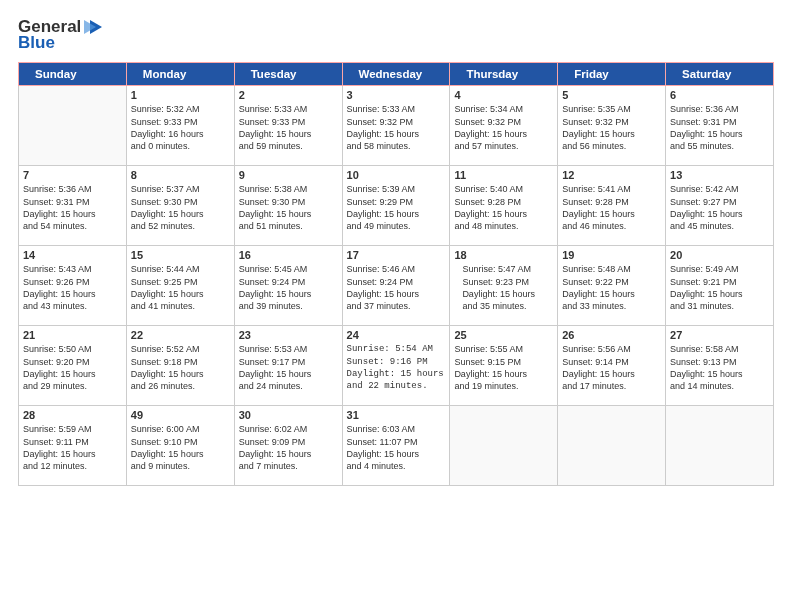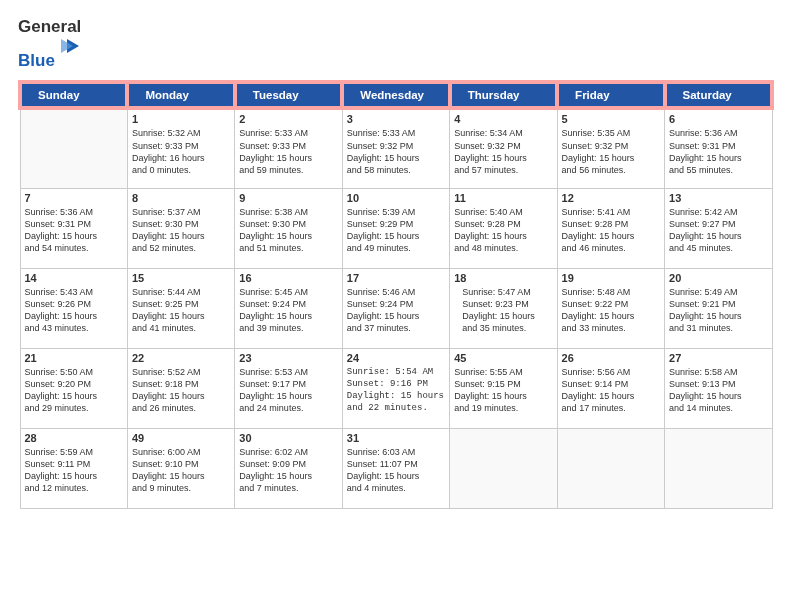--- a/index.html
+++ b/index.html
@@ -37,21 +37,21 @@
       width: 100%;
       border-collapse: collapse;
       table-layout: fixed;
     }
     .calendar th {
       background: #2255a4;
       color: #fff;
       font-size: 11.5px;
       font-weight: bold;
       padding: 5px 16px;
-      border: 4px solid #fca5a5;
+      border: 1px solid #fca5a5;
       text-align: left;
     }
     .calendar td {
       border: 1px solid #ccc;
       vertical-align: top;
       padding: 3px 4px;
       font-size: 9.5px;
       color: #333;
       height: 80px;
     }
@@ -79,21 +79,21 @@
       line-height: 1.1;
     }
   </style>
 </head>
 <body>
 
 <div class="page">
   <div class="header">
     <div class="logo-wrap">
       <div class="logo-text-wrap">
-        <div style="display:flex;align-items:flex-end;flex-direction:column;">
+        <div style="display:flex;align-items:flex-start;">
           <span style="font-size:17px;font-weight:bold;color:#333;">General</span>
           <svg width="22" height="18" viewBox="0 0 22 18" style="margin-left:1px;">
             <polygon points="8,2 20,9 8,16" fill="#1a5fb4"></polygon>
             <polygon points="2,2 14,9 2,16" fill="#5599dd" opacity="0.7"></polygon>
           </svg>
         </div>
         <span style="font-size:17px;font-weight:bold;color:#1a5fb4;margin-top:-3px;">Blue</span>
       </div>
     </div>
     <div class="title-block">
@@ -285,21 +285,21 @@
 and 24 minutes.</div>
           </td>
           <td>
             <div class="day-num">24</div>
             <div class="day-info" style="white-space: pre-line; font-family: Liberation Mono, monospace;">Sunrise: 5:54 AM
 Sunset: 9:16 PM
 Daylight: 15 hours
 and 22 minutes.</div>
           </td>
           <td>
-            <div class="day-num">45</div>
+            <div class="day-num">25</div>
             <div class="day-info" style="white-space: pre-line;">Sunrise: 5:55 AM
 Sunset: 9:15 PM
 Daylight: 15 hours
 and 19 minutes.</div>
           </td>
           <td>
             <div class="day-num">26</div>
             <div class="day-info" style="white-space: pre-line;">Sunrise: 5:56 AM
 Sunset: 9:14 PM
 Daylight: 15 hours

